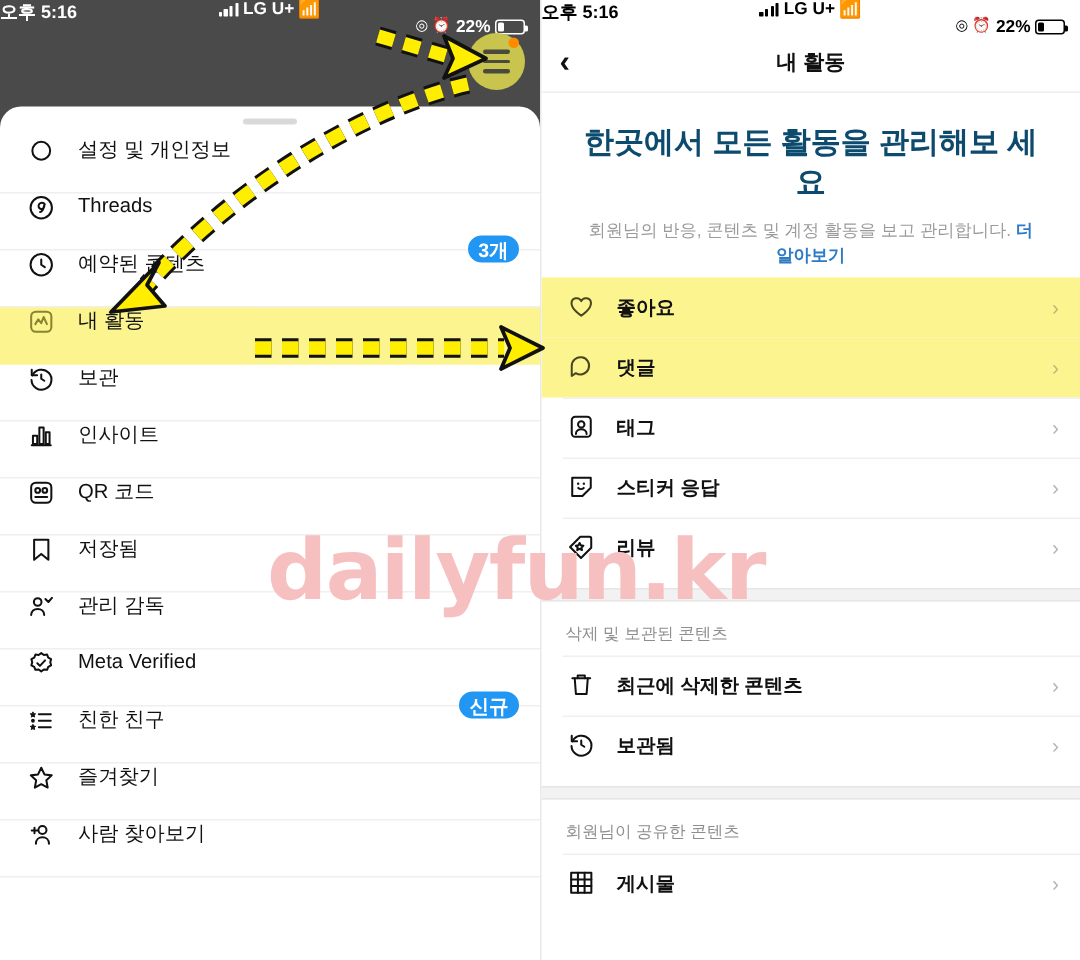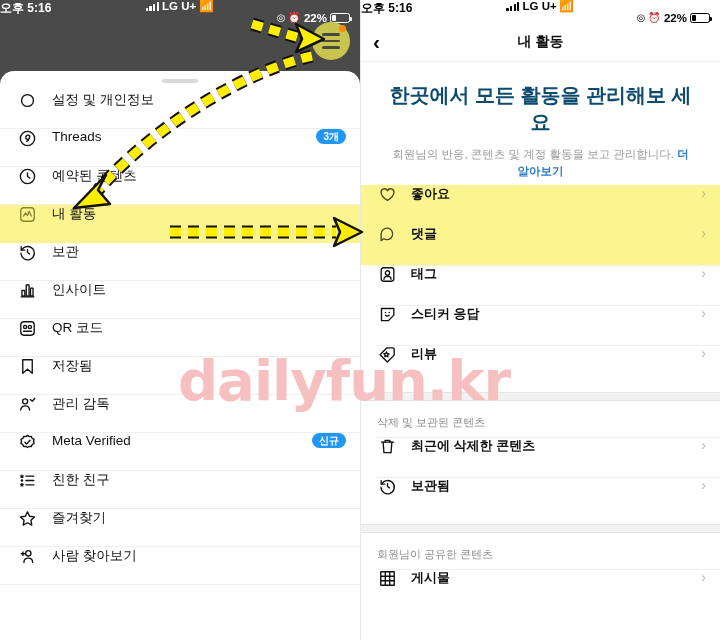--- a/index.html
+++ b/index.html
@@ -80,22 +80,22 @@
   .menu-item .mi-label {
     margin-left:12px; font-size:13.5px; color:#111;
   }
   .menu-item.hl { background:#fbf48f; border-bottom-color:#fbf48f; }
   .menu-item.hl::before {
     content:""; position:absolute; left:0; top:0; bottom:0; width:172px;
     background:#fbf48f; z-index:-1;
   }
   .badge {
     margin-left:auto; background:#2196f3; color:#fff;
-    font-size:10px; font-weight:bold; border-radius:9px;
-    padding:2.5px 7px; line-height:1;
+    font-size:13px; font-weight:bold; border-radius:9px;
+    padding:2.5px 7px; line-height:1;margin-top:28px;
   }
 
   
   .right .statusbar { color:#000; }
   .navbar {
     height:40px; display:flex; align-items:center; position:relative;
     border-bottom:1px solid #eee;
   }
   .navbar .back {
     position:absolute; left:12px; font-size:21px; font-weight:bold;
@@ -108,21 +108,21 @@
   .hero h1 { font-size:20px; font-weight:bold; color:#0c4a6e; line-height:1.35; }
   .hero p {
     margin-top:10px; font-size:11.5px; color:#9a9a9a; line-height:1.5;
   }
   .hero p a { color:#2d7ac6; text-decoration:none; font-weight:bold; }
 
   .sec-head {
     font-size:11px; color:#8e8e8e; padding:14px 16px 7px;
   }
   .row {
-    height:40px; display:flex; align-items:flex-start; padding:0 14px;
+    height:40px; display:flex; align-items:center; padding:0 14px;
     position:relative;
   }
   .row + .row::before, .row::before {
     content:""; position:absolute; left:14px; right:0; top:0;
     height:1px; background:#efefef;
   }
   .row:first-of-type::before { background:transparent; }
   .row .r-icon {
     width:24px; flex:0 0 24px; display:flex; align-items:center;
     justify-content:center; color:#111;

